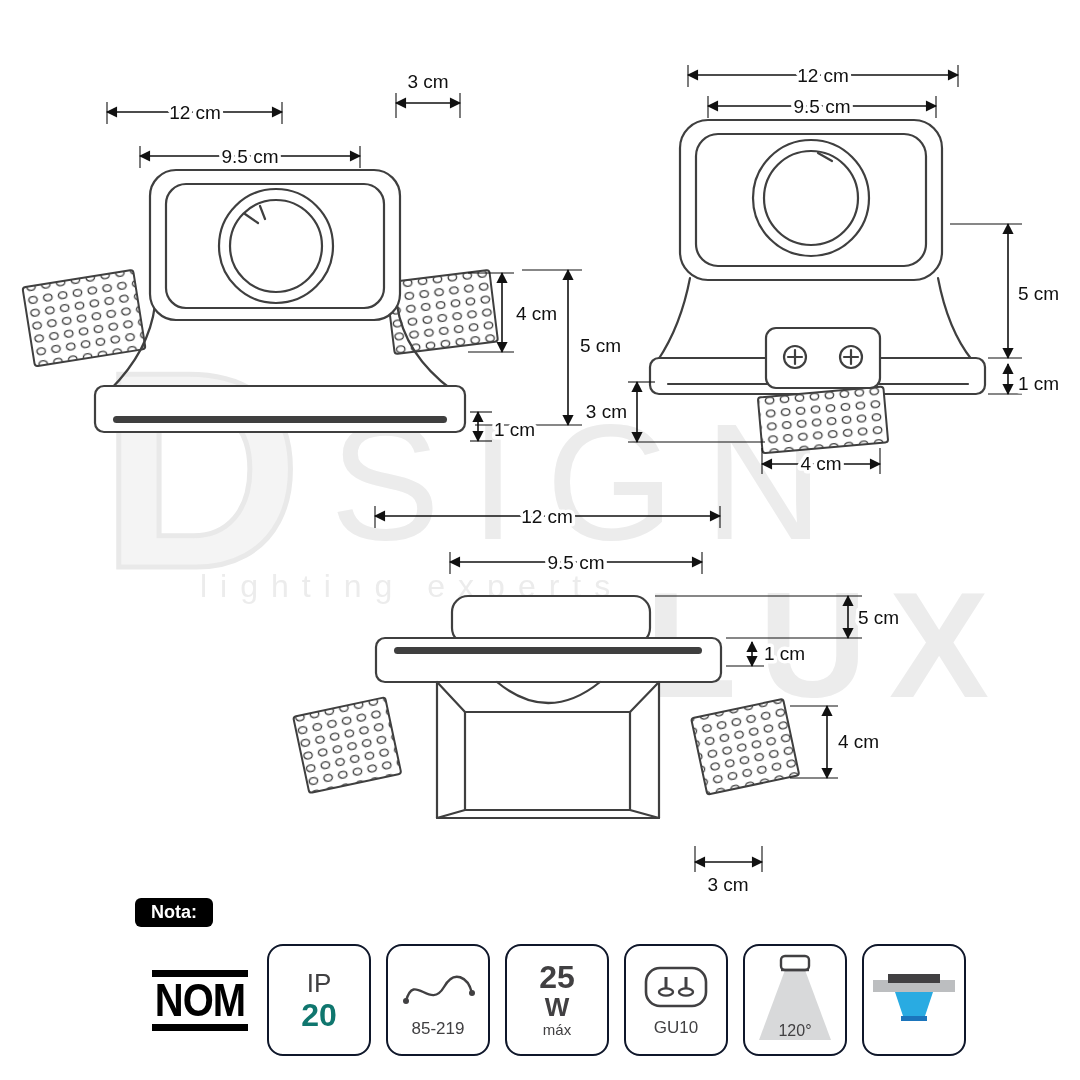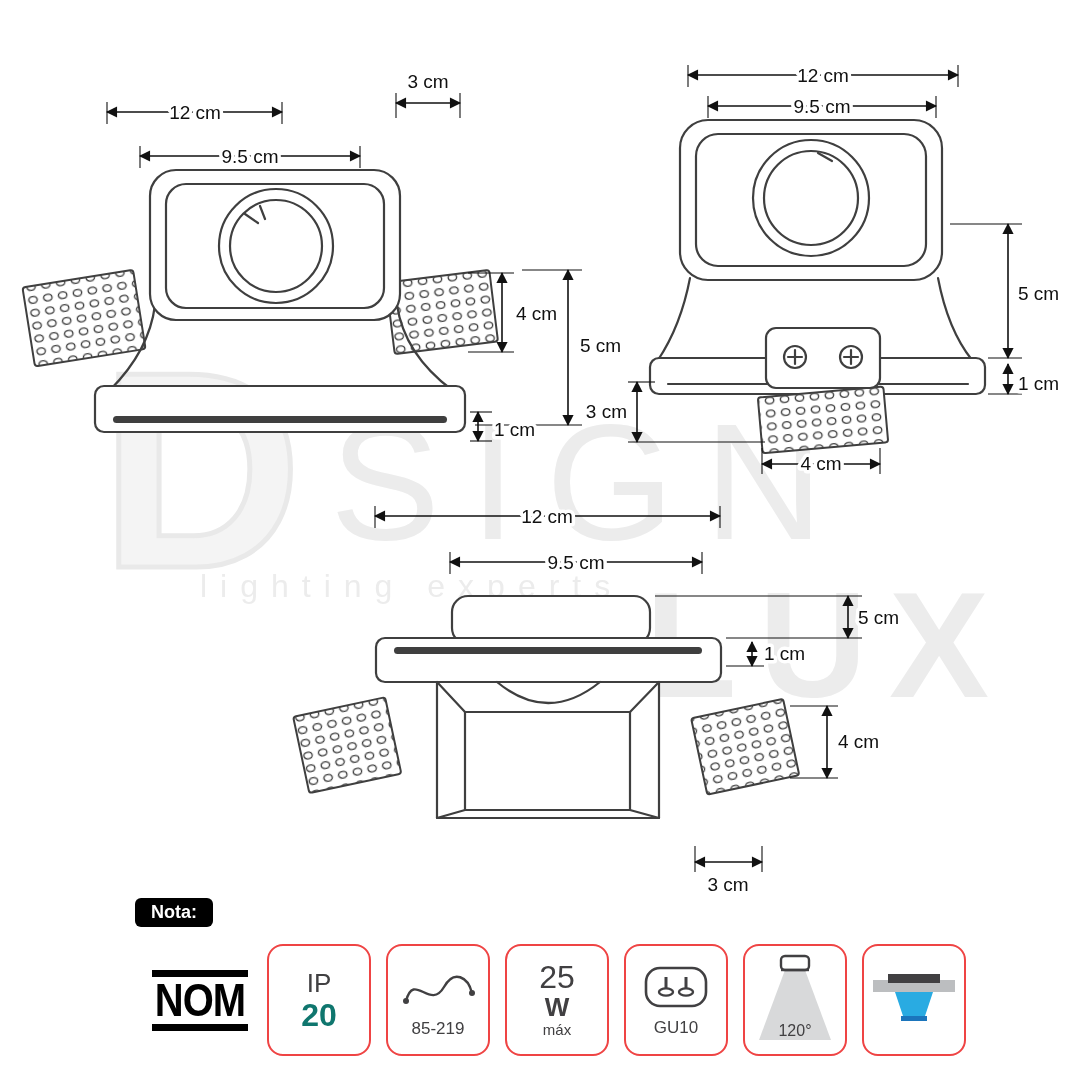--- a/index.html
+++ b/index.html
@@ -31,31 +31,31 @@
   .ta-e { text-anchor:end; }
 
   
   .note-row { position:absolute; left:135px; top:898px; z-index:2; display:flex; align-items:center; gap:18px; }
   .note-badge { background:#000; color:#fff; font-weight:bold; font-size:18px;
                 padding:4px 16px; border-radius:6px; }
   .note-text { font-size:21px; color:#1a1a1a; }
 
   
   .specs-row { position:absolute; left:148px; top:944px; z-index:2; display:flex; gap:15px; }
-  .tile { width:104px; height:112px; border:2px solid #ef4444; border-radius:16px;
+  .tile { width:104px; height:112px; border:2px solid #0f172a; border-radius:16px;
           background:#fff; display:flex; flex-direction:column; align-items:center;
           justify-content:center; position:relative; box-sizing:border-box; }
   .tile.noborder { border:none; border-radius:0; }
   .nom-box { border-top:7px solid #000; border-bottom:7px solid #000; padding:1px 3px; }
   .nom-text { font-weight:bold; font-size:40px; letter-spacing:-1px; color:#000;
               transform:scaleY(1.15); }
   .ip-line1 { font-size:26px; color:#414042; }
   .ip-line2 { font-size:32px; font-weight:bold; color:#0f766e; line-height:1.05; }
   .tile-label { font-size:17px; color:#414042; margin-top:6px; }
-  .watt-value { font-size:32px; font-weight:normal; color:#414042; line-height:1; }
+  .watt-value { font-size:32px; font-weight:bold; color:#414042; line-height:1; }
   .watt-unit  { font-size:26px; font-weight:bold; color:#414042; line-height:1.1; }
   .watt-max   { font-size:15px; font-weight:normal; color:#414042; line-height:1.2; }
   .beam-label { position:absolute; bottom:14px; width:100%; text-align:center;
                 font-size:16px; color:#414042; }
 </style>
 </head>
 <body>
 
 <div id="canvas">
 

